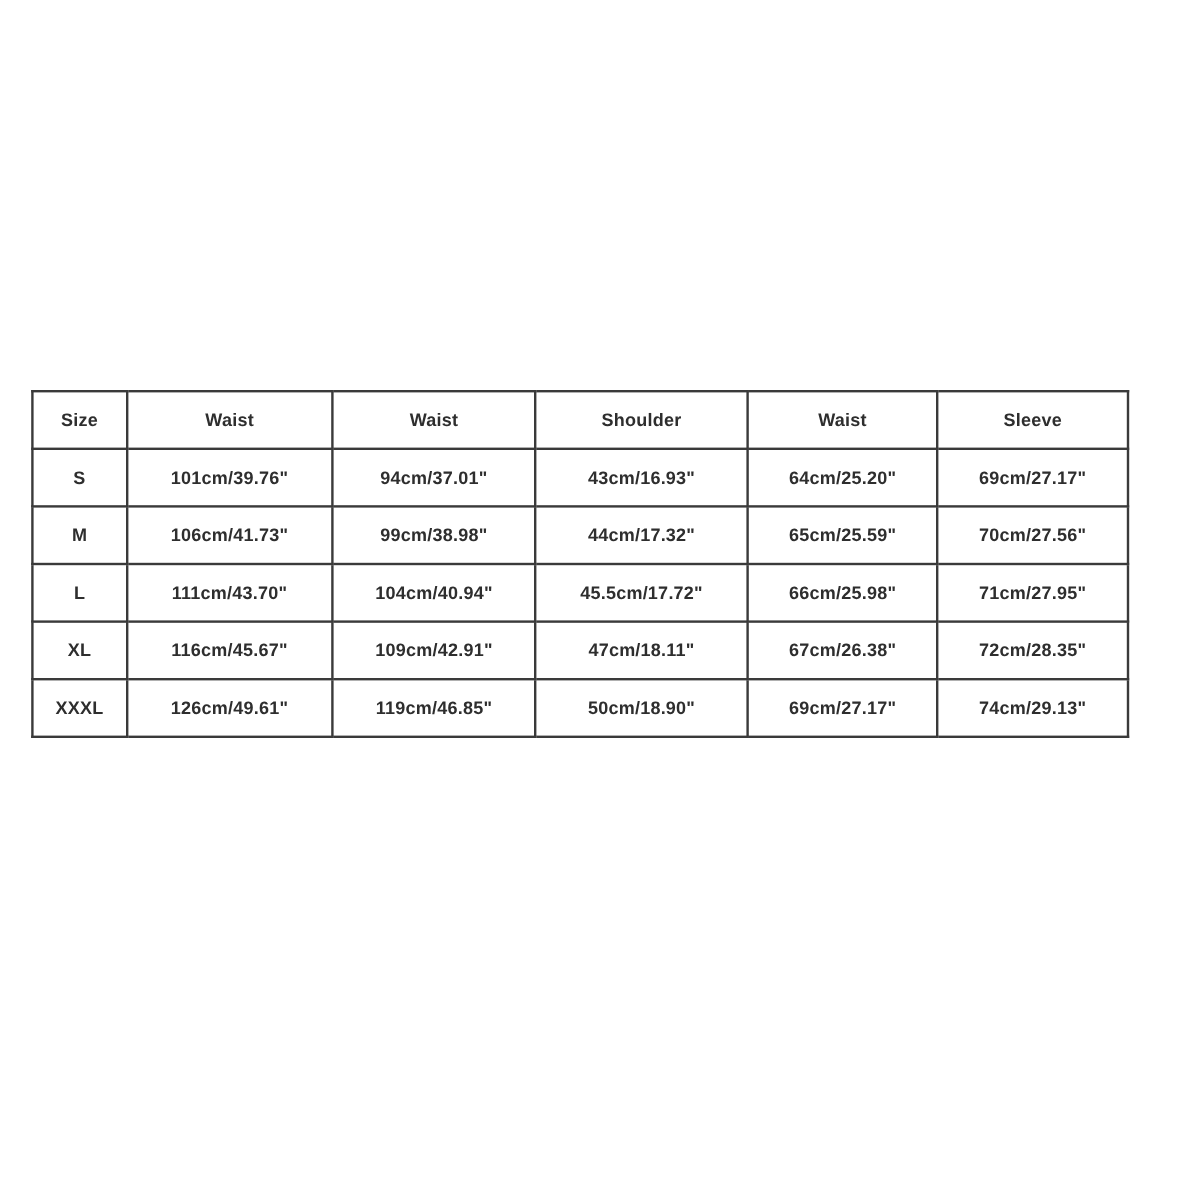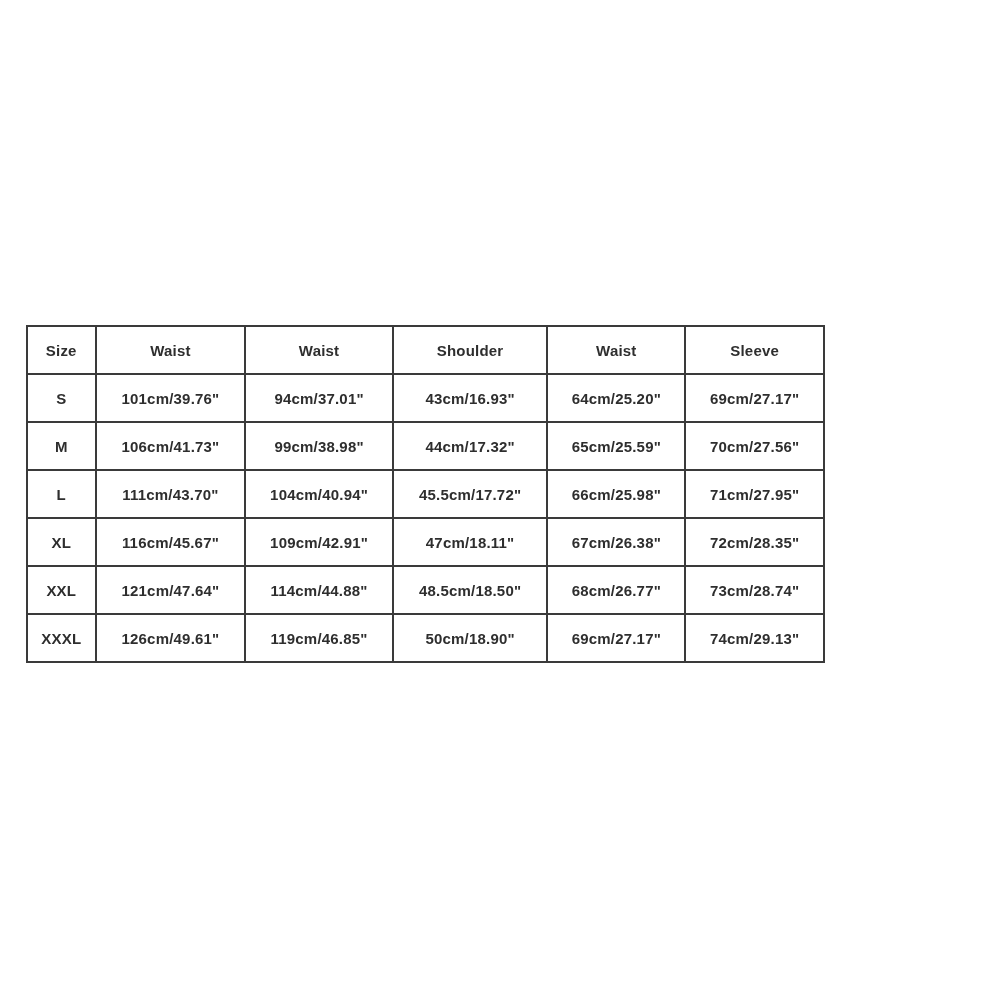--- a/index.html
+++ b/index.html
@@ -6,21 +6,21 @@
   html, body {
     width: 1000px;
     height: 1000px;
     background: #ffffff;
     font-family: "Liberation Sans", sans-serif;
   }
   .size-chart-wrap {
     position: absolute;
     left: 26px;
     top: 325px;
-    width: 799px;
+    width: 915px;
   }
   table.size-chart {
     width: 100%;
     border-collapse: collapse;
     table-layout: fixed;
   }
   table.size-chart th,
   table.size-chart td {
     border: 2px solid #3a3a3a;
     height: 48px;
@@ -90,28 +90,20 @@
         </tr>
         <tr>
           <td>XL</td>
           <td>116cm/45.67"</td>
           <td>109cm/42.91"</td>
           <td>47cm/18.11"</td>
           <td>67cm/26.38"</td>
           <td>72cm/28.35"</td>
         </tr>
         <tr>
-          <td>XXL</td>
-          <td>121cm/47.64"</td>
-          <td>114cm/44.88"</td>
-          <td>48.5cm/18.50"</td>
-          <td>68cm/26.77"</td>
-          <td>73cm/28.74"</td>
-        </tr>
-        <tr>
           <td>XXXL</td>
           <td>126cm/49.61"</td>
           <td>119cm/46.85"</td>
           <td>50cm/18.90"</td>
           <td>69cm/27.17"</td>
           <td>74cm/29.13"</td>
         </tr>
       </tbody>
   </table>
 </div>

